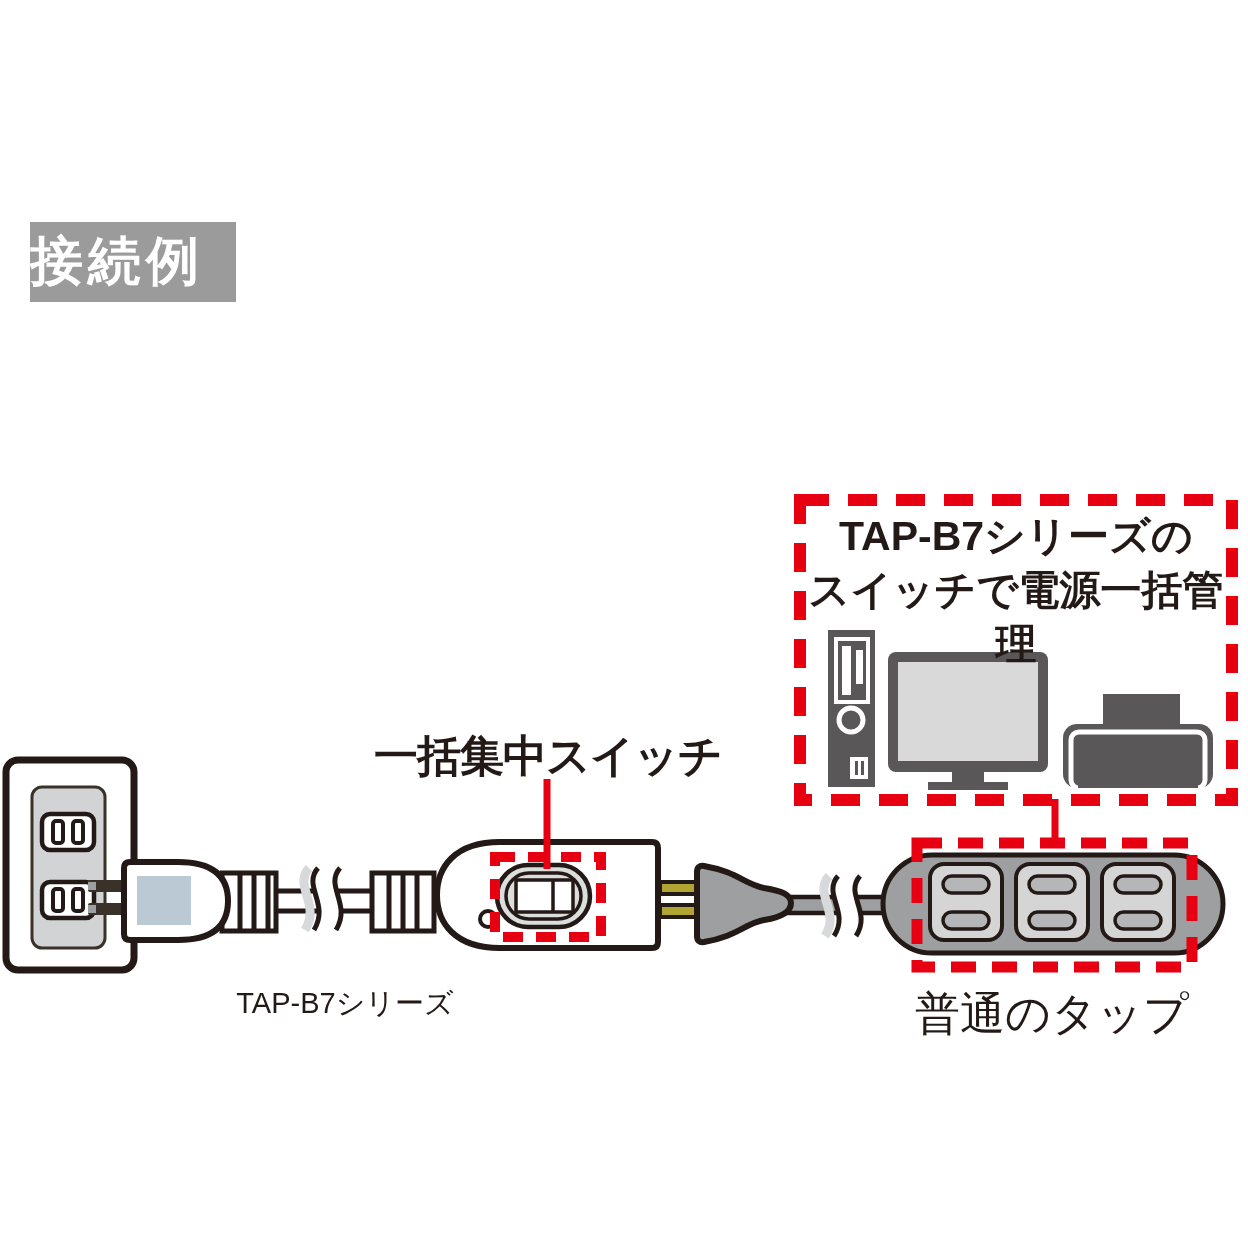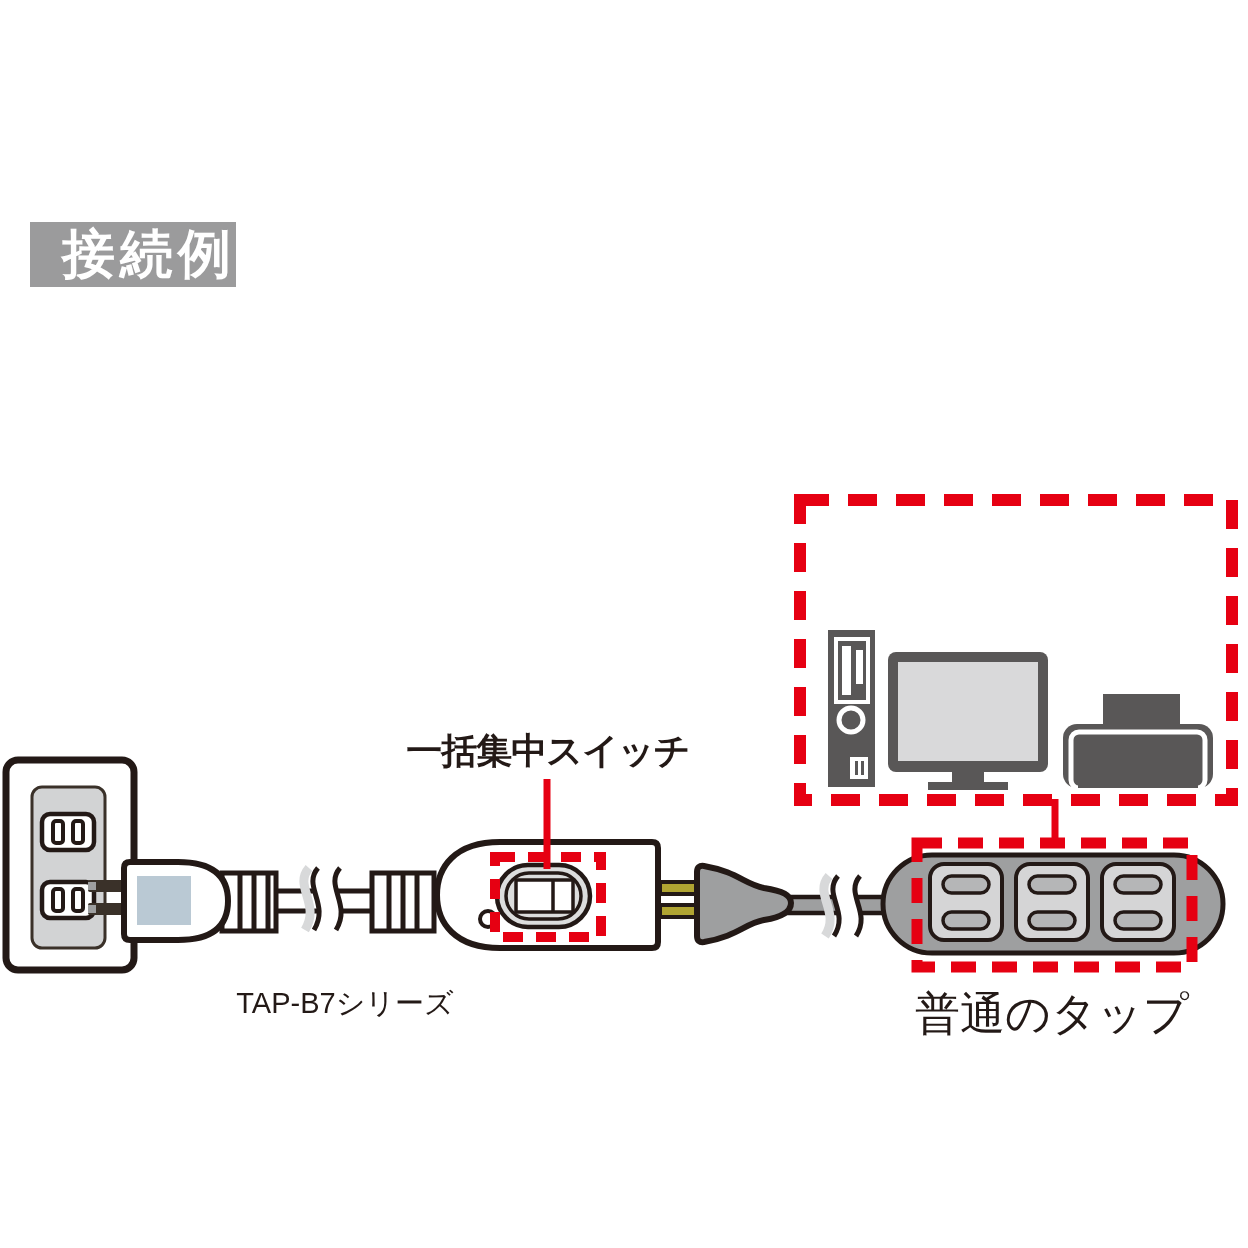--- a/index.html
+++ b/index.html
@@ -6,34 +6,34 @@
   .stage{
     position:relative;
     width:1248px;height:1248px;
     background:#fff;
     overflow:hidden;
     font-family:"Liberation Sans","DejaVu Sans",sans-serif;
     color:var(--ink,#231916);
   }
   .stage svg{position:absolute;left:0;top:0;}
   .badge{
-    position:absolute;left:30px;top:222px;width:206px;height:65px;
+    position:absolute;left:30px;top:222px;width:206px;height:80px;
     background:var(--badge_gray,#9b9b9c);
-    display:flex;align-items:center;justify-content:flex-end;
+    display:flex;align-items:center;justify-content:flex-start;
   }
   .badge span{
     color:var(--white,#fff);font-size:53px;font-weight:bold;letter-spacing:5px;
   }
   .callout-text{
     position:absolute;left:800px;top:509px;width:432px;
     text-align:center;font-size:41px;font-weight:bold;line-height:1.32;
     color:var(--ink,#231916);
   }
   .label{position:absolute;text-align:center;color:var(--ink,#231916);}
-  .switch-label{left:373px;top:727px;width:350px;font-size:36px;font-weight:bold;letter-spacing:-1px;}
+  .switch-label{left:373px;top:727px;width:350px;font-size:44px;font-weight:bold;letter-spacing:-1px;}
   .tapb7-label{left:145px;top:984px;width:400px;font-size:29px;}
   .tap-label{left:852px;top:984px;width:400px;font-size:45px;}
 </style>
 </head>
 <body>
 
 <div class="stage">
 
   <svg width="1248" height="1248" viewBox="0 0 1248 1248">
 
@@ -152,18 +152,22 @@
         <rect x="1078" y="739" width="120" height="49" style="fill:var(--device_gray)"></rect>
       </g>
     </g>
 
   </svg>
 
   <div class="badge">
     <span>接続例</span>
   </div>
 
+  <div class="callout-text">
+    <div>TAP-B7シリーズの</div>
+    <div>スイッチで電源一括管理</div>
+  </div>
 
   <div class="label switch-label">一括集中スイッチ</div>
   <div class="label tapb7-label">TAP-B7シリーズ</div>
   <div class="label tap-label">普通のタップ</div>
 
 </div>
 
 </body></html>

